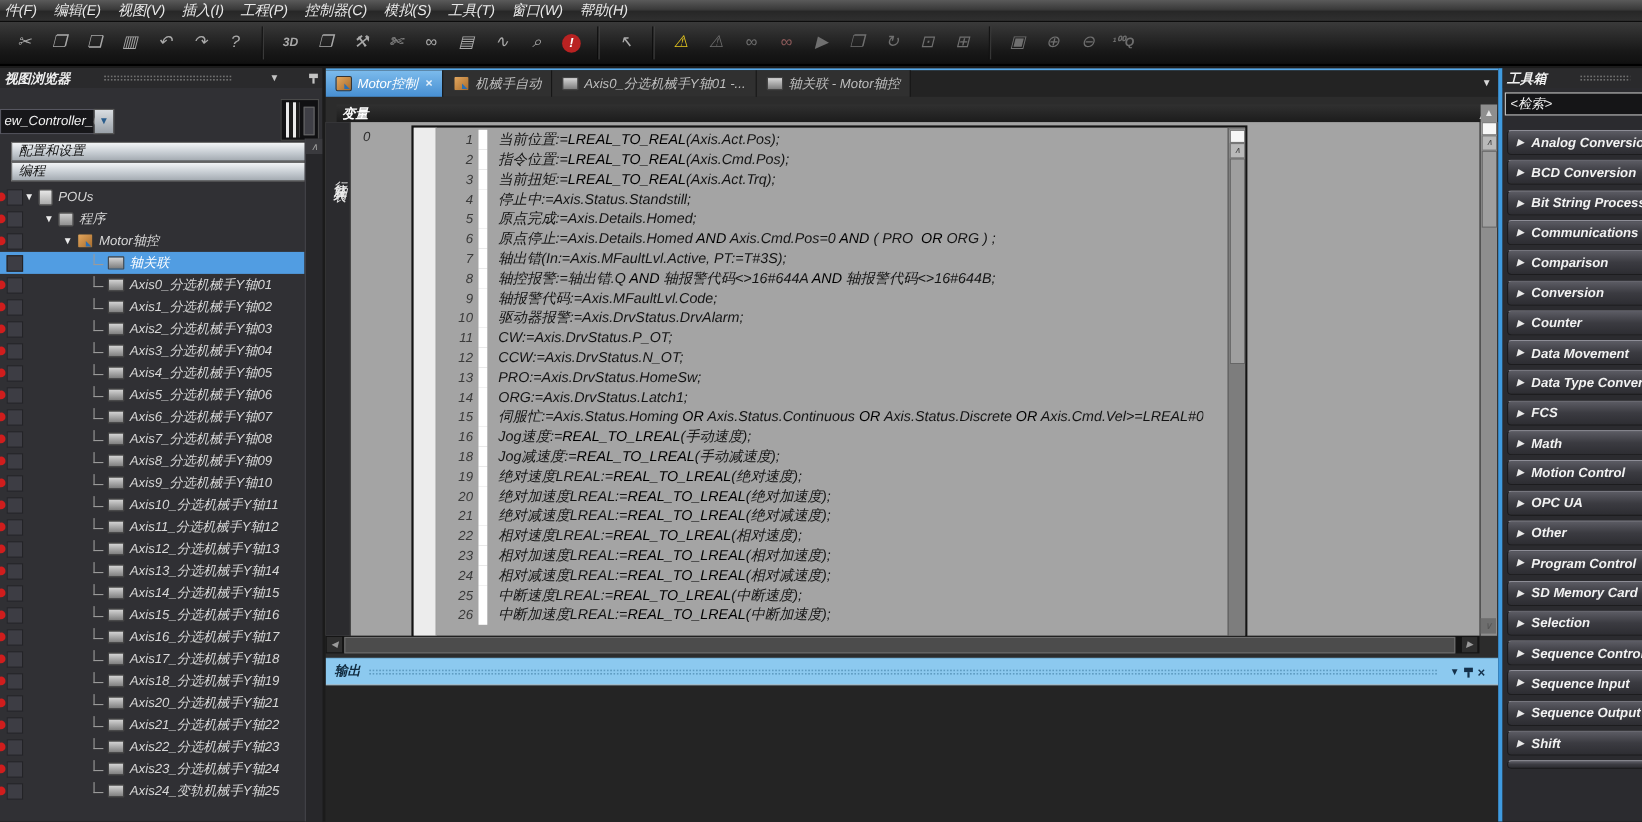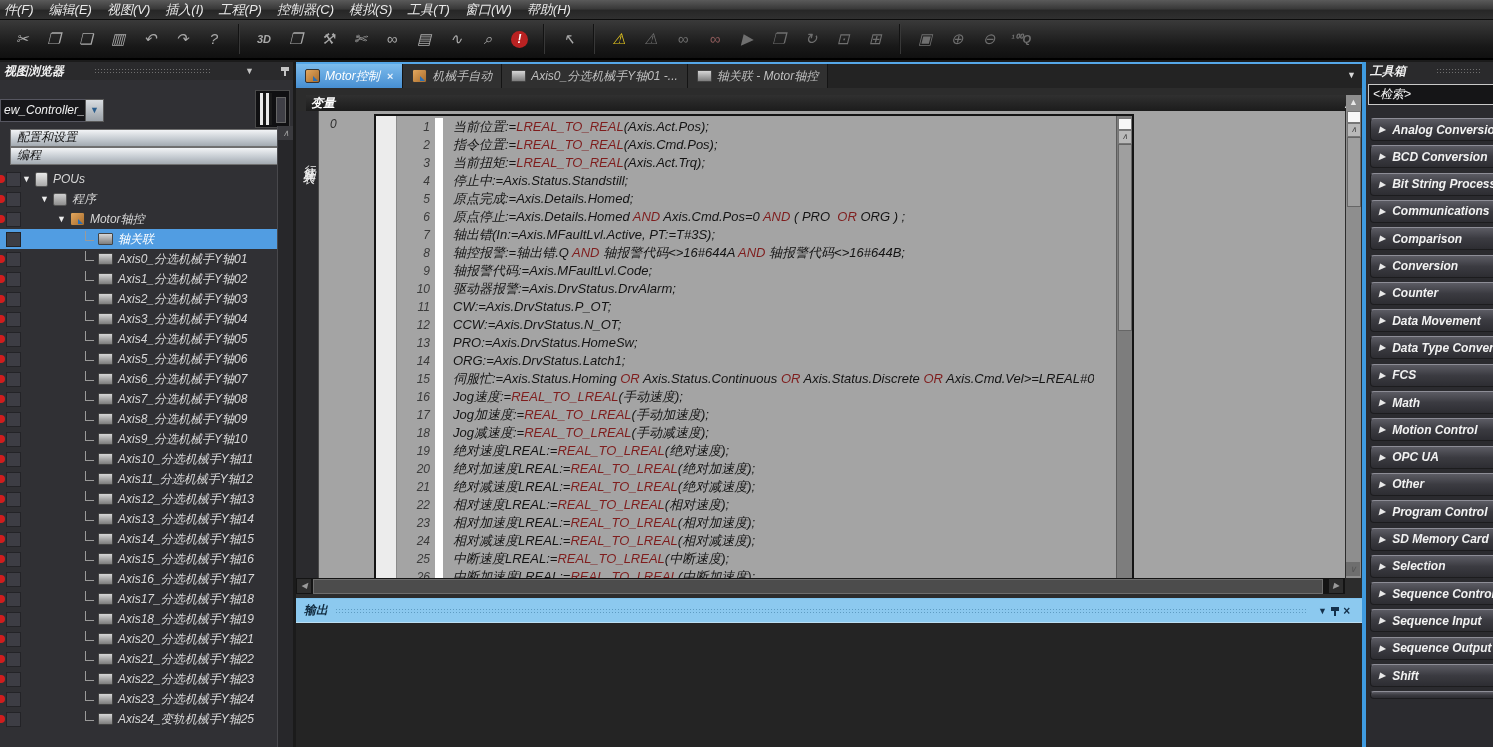--- a/index.html
+++ b/index.html
@@ -87,21 +87,21 @@
   #sidetab .vtext{position:absolute;left:4px;top:44px;color:#ececec;font-size:12px;
     writing-mode:vertical-rl;letter-spacing:2px;}
   #margin0{left:34px;top:6px;color:#2e2e2e;font-size:12px;}
   #codebox{left:78px;top:3px;width:756px;height:462px;border:2px solid #141414;background:#a4a4a4;overflow:hidden;}
   #gutter{left:0;top:0;width:20px;height:100%;background:#ececec;border-right:1px solid #8a8a8a;}
   #lines{left:20px;top:2px;right:15px;}
   .code-row{display:flex;height:18px;line-height:18px;}
   .ln{width:34px;text-align:right;padding-right:5px;color:#3a3a3a;font-size:12px;flex:none;}
   .band{width:8px;background:#ffffff;flex:none;}
   .ct{padding-left:10px;white-space:pre;font-size:13px;color:#141414;overflow:hidden;}
-  .kw{color:#7f1d1d;}
+  .kw{color:#000000;}
   .vsb{background:#7d7d7d;border-left:1px solid #5c5c5c;}
   #inner-vsb{right:0;top:0;width:15px;height:100%;}
   .sbw{position:absolute;left:1px;width:12px;}
   .sb-white{background:#f7f7f7;border:1px solid #777;}
   .sb-chev{background:#b9b9b9;color:#444;font-size:8px;text-align:center;border:1px solid #777;}
   .sb-thumb{background:#9f9f9f;border:1px solid #666;}
   #outer-vsb{left:1050px;top:33px;width:15px;height:483px;background:#8e8e8e;}
   #outer-vsb .tri{position:absolute;left:1px;width:13px;text-align:center;color:#e8e8e8;font-size:9px;}
   #outer-vsb .tri.dark{color:#555;background:#6e6e6e;height:14px;line-height:14px;}
   #hscroll{left:0;top:516px;width:1049px;height:16px;background:#141414;}
@@ -539,25 +539,20 @@
             <span class="ln">15</span>
             <span class="band"></span>
             <span class="ct">伺服忙:=Axis.Status.Homing <span class="kw">OR</span> Axis.Status.Continuous <span class="kw">OR</span> Axis.Status.Discrete <span class="kw">OR</span> Axis.Cmd.Vel&gt;=LREAL#0</span>
           </div>
           <div class="code-row">
             <span class="ln">16</span>
             <span class="band"></span>
             <span class="ct">Jog速度:=<span class="kw">REAL_TO_LREAL</span>(手动速度);</span>
           </div>
           <div class="code-row">
-            <span class="ln">17</span>
-            <span class="band"></span>
-            <span class="ct">Jog加速度:=<span class="kw">REAL_TO_LREAL</span>(手动加速度);</span>
-          </div>
-          <div class="code-row">
             <span class="ln">18</span>
             <span class="band"></span>
             <span class="ct">Jog减速度:=<span class="kw">REAL_TO_LREAL</span>(手动减速度);</span>
           </div>
           <div class="code-row">
             <span class="ln">19</span>
             <span class="band"></span>
             <span class="ct">绝对速度LREAL:=<span class="kw">REAL_TO_LREAL</span>(绝对速度);</span>
           </div>
           <div class="code-row">

